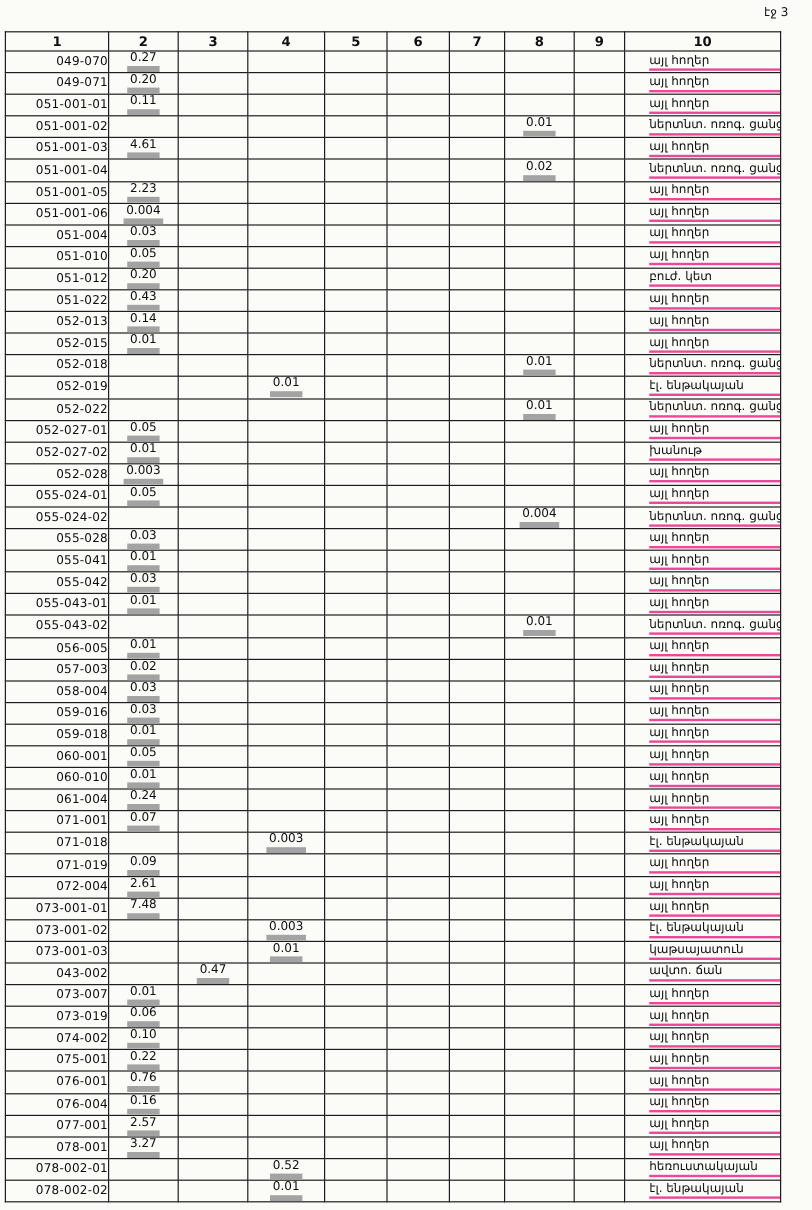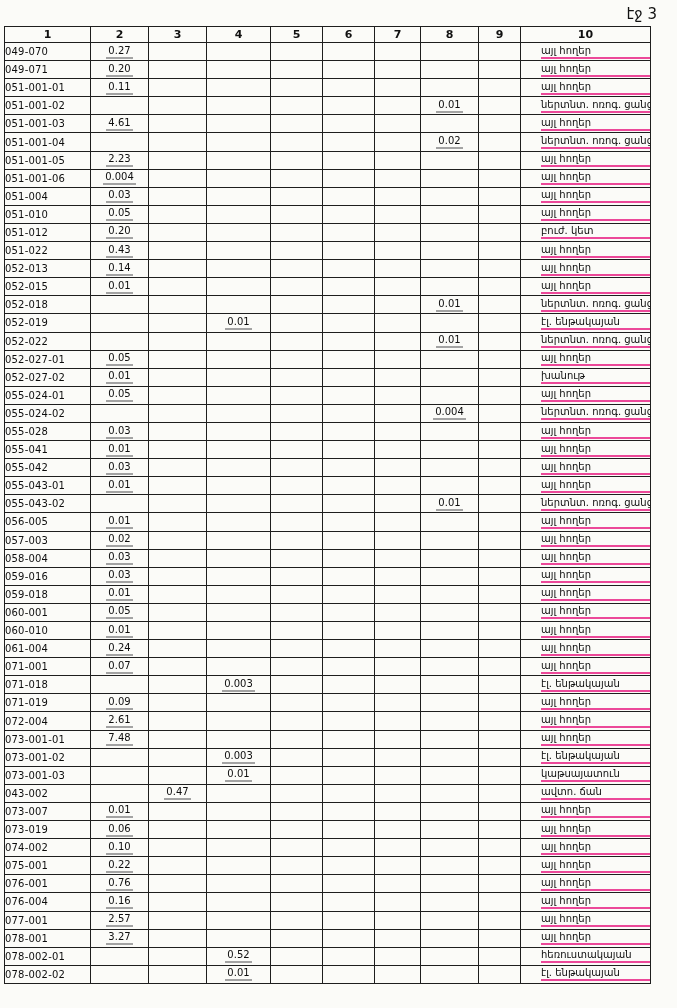--- a/index.html
+++ b/index.html
@@ -6,21 +6,21 @@
   body{
     width:677px;height:1008px;
     background:#fbfbf8;
     font-family:"DejaVu Sans", sans-serif;
     color:#0d0d0d;
     position:relative;
     overflow:hidden;
   }
   .page-label{
     position:absolute;top:5px;right:20px;
-    font-size:15px;color:#111;
+    font-size:10px;color:#111;
   }
   table.doc-table{
     position:absolute;top:26px;left:4px;
     width:646px;
     border-collapse:collapse;
     table-layout:fixed;
   }
   table.doc-table th,
   table.doc-table td{
     border:1px solid #1e1e1e;
@@ -34,30 +34,30 @@
     font-weight:bold;
     text-align:center;
     color:#101010;
   }
   table.doc-table td{
     height:17.1px;
     font-size:10px;
     vertical-align:middle;
   }
   td.col-code{
-    text-align:left;
+    text-align:right;
     padding-left:3px;
     letter-spacing:0.2px;
     margin-top:16px;
   }
   td.col-num{text-align:center;}
   td.col-num .cell-text{
     display:inline-block;
     padding:0 2px;
-    border-bottom:2px solid #a3a3a3;
+    border-bottom:5px solid #a3a3a3;
     line-height:12px;
   }
   td.col-label{
     text-align:left;
     padding-left:3px;
     position:relative;
     overflow:visible;
   }
   td.col-label .cell-text{
     display:inline-block;
@@ -322,20 +322,32 @@
         <td class="col-num"></td>
         <td class="col-num"></td>
         <td class="col-num"></td>
         <td class="col-num"></td>
         <td class="col-num"></td>
         <td class="col-num"></td>
         <td class="col-num"></td>
         <td class="col-label"><span class="cell-text">խանութ</span></td>
       </tr>
       <tr>
+        <td class="col-code"><span class="cell-text">052-028</span></td>
+        <td class="col-num"><span class="cell-text">0.003</span></td>
+        <td class="col-num"></td>
+        <td class="col-num"></td>
+        <td class="col-num"></td>
+        <td class="col-num"></td>
+        <td class="col-num"></td>
+        <td class="col-num"></td>
+        <td class="col-num"></td>
+        <td class="col-label"><span class="cell-text">այլ հողեր</span></td>
+      </tr>
+      <tr>
         <td class="col-code"><span class="cell-text">055-024-01</span></td>
         <td class="col-num"><span class="cell-text">0.05</span></td>
         <td class="col-num"></td>
         <td class="col-num"></td>
         <td class="col-num"></td>
         <td class="col-num"></td>
         <td class="col-num"></td>
         <td class="col-num"></td>
         <td class="col-num"></td>
         <td class="col-label"><span class="cell-text">այլ հողեր</span></td>

